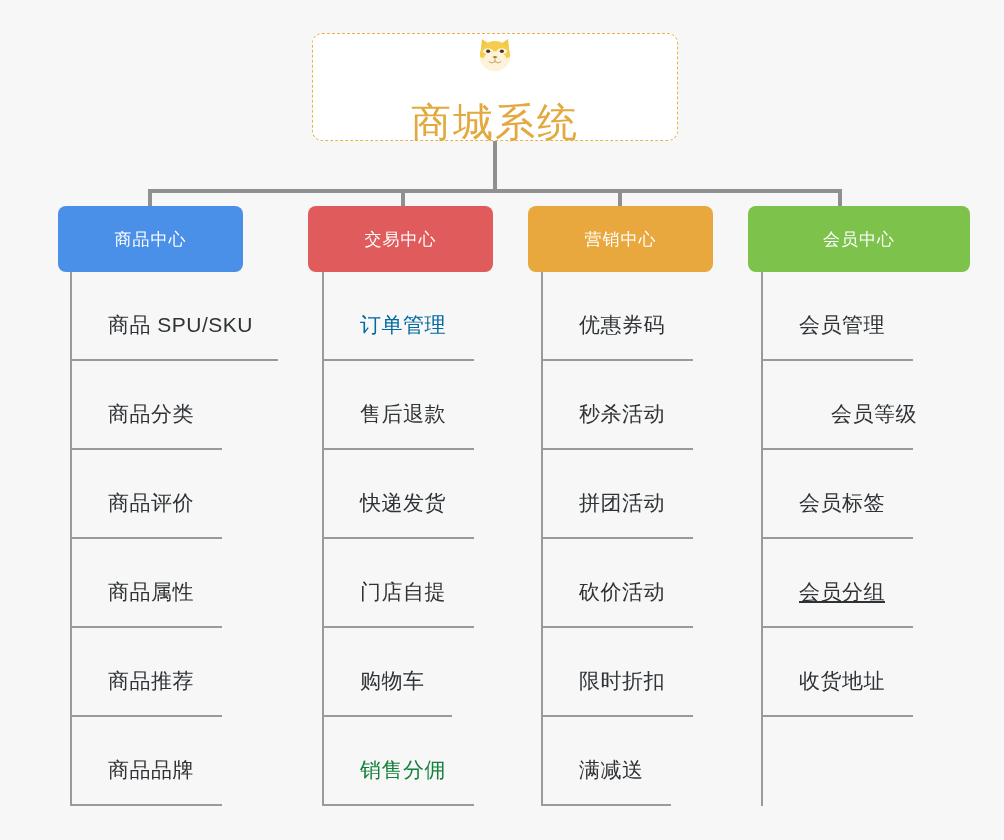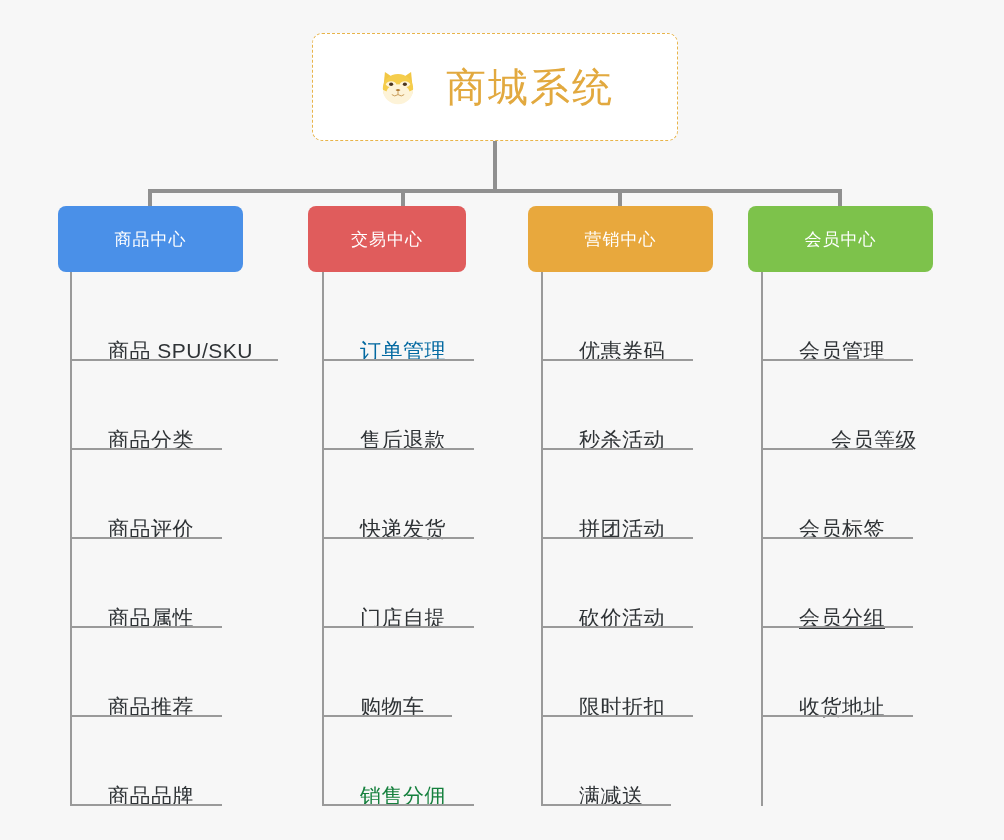--- a/index.html
+++ b/index.html
@@ -30,20 +30,21 @@
     width: 366px;
     height: 108px;
     background: #ffffff;
     border: 1px dashed #e8b44a;
     border-radius: 10px;
     box-sizing: border-box;
     display: flex;
     align-items: center;
     justify-content: center;
     gap: 26px;
+    flex-direction: column;
   }
   .root-emoji {
     font-size: 40px;
     line-height: 1;
     display: block;
   }
   .root-emoji svg { display: block; }
   .root-title {
     font-size: 40px;
     color: #e2a93f;
@@ -117,21 +118,21 @@
     display: flex;
     align-items: flex-end;
     box-sizing: border-box;
   }
   .item-label {
     font-size: 21px;
     color: #2f3336;
     line-height: 1;
     white-space: nowrap;
     padding-left: 38px;
-    padding-bottom: 0;
+    padding-bottom: 26px;
     letter-spacing: 0.5px;
   }
   .item-underline {
     position: absolute;
     left: 0;
     bottom: 0;
     height: 2px;
     background: #9a9a9a;
   }
 </style>
@@ -203,21 +204,21 @@
           <div class="item">
             <span class="item-label" style="color: rgb(47, 51, 54);">商品推荐</span>
             <div class="item-underline" style="width: 152px; background: rgb(154, 154, 154);"></div>
           </div>
           <div class="item">
             <span class="item-label" style="color: rgb(47, 51, 54);">商品品牌</span>
             <div class="item-underline" style="width: 152px; background: rgb(154, 154, 154);"></div>
           </div>
         </div>
       </div>
-      <div class="cat-box" style="left: 308px; width: 158px; background: rgb(224, 92, 92);">
+      <div class="cat-box" style="left: 308px; width: 185px; background: rgb(224, 92, 92);">
         <span class="cat-label">交易中心</span>
       </div>
       <div class="col" style="left: 322px;">
         <div class="col-rail" style="height: 534px; background: rgb(154, 154, 154);"></div>
         <div class="items">
           <div class="item">
             <span class="item-label" style="color: #0369a1; text-align: right;">订单管理</span>
             <div class="item-underline" style="width: 152px; background: rgb(154, 154, 154);"></div>
           </div>
           <div class="item">
@@ -267,21 +268,21 @@
           <div class="item">
             <span class="item-label" style="color: rgb(47, 51, 54);">限时折扣</span>
             <div class="item-underline" style="width: 152px; background: rgb(154, 154, 154);"></div>
           </div>
           <div class="item">
             <span class="item-label" style="color: rgb(47, 51, 54);">满减送</span>
             <div class="item-underline" style="width: 130px; background: rgb(154, 154, 154);"></div>
           </div>
         </div>
       </div>
-      <div class="cat-box" style="left: 748px; width: 185px; background: rgb(125, 194, 75);">
+      <div class="cat-box" style="left: 748px; width: 222px; background: rgb(125, 194, 75);">
         <span class="cat-label">会员中心</span>
       </div>
       <div class="col" style="left: 761px;">
         <div class="col-rail" style="height: 534px; background: rgb(154, 154, 154);"></div>
         <div class="items">
           <div class="item">
             <span class="item-label" style="color: rgb(47, 51, 54);">会员管理</span>
             <div class="item-underline" style="width: 152px; background: rgb(154, 154, 154);"></div>
           </div>
           <div class="item">

